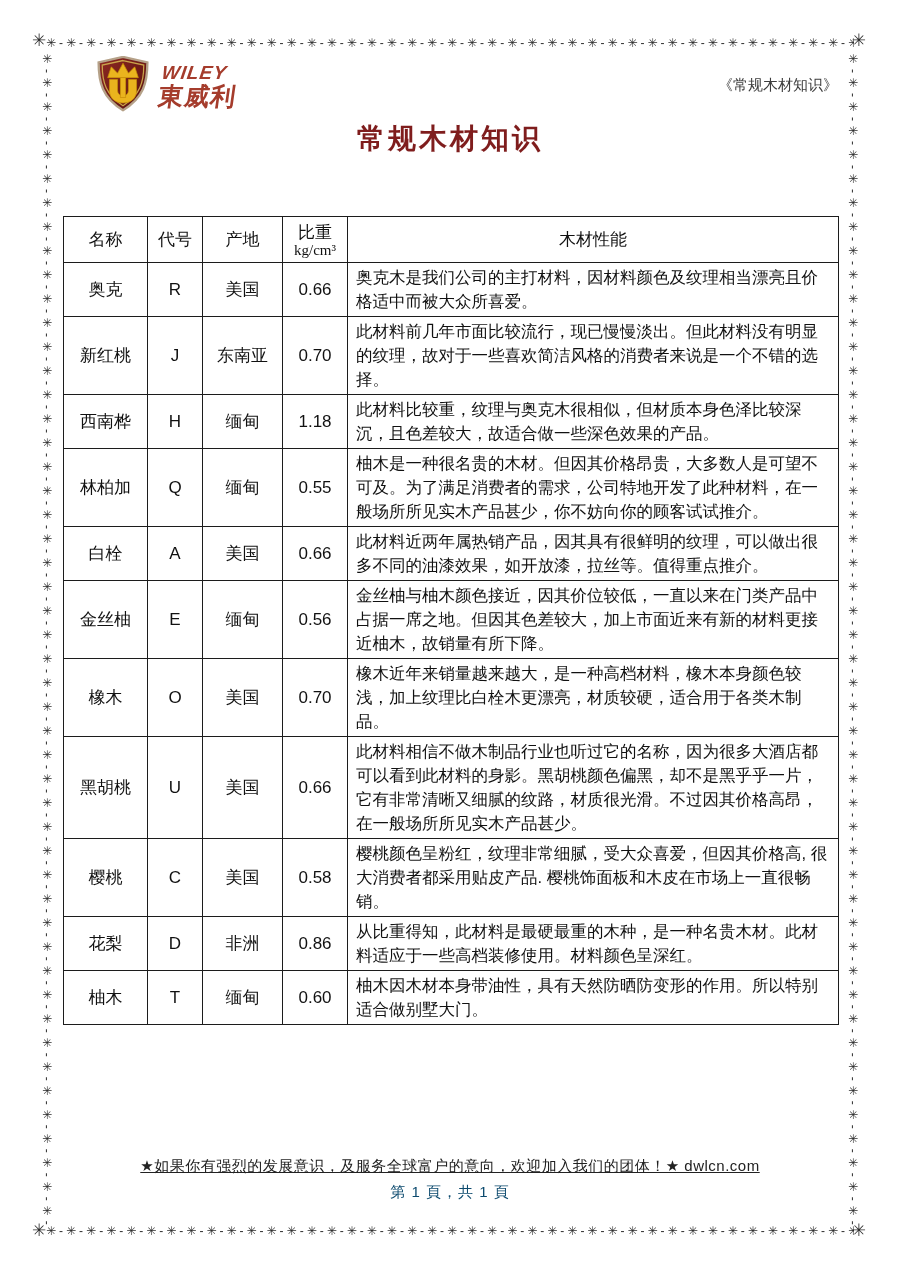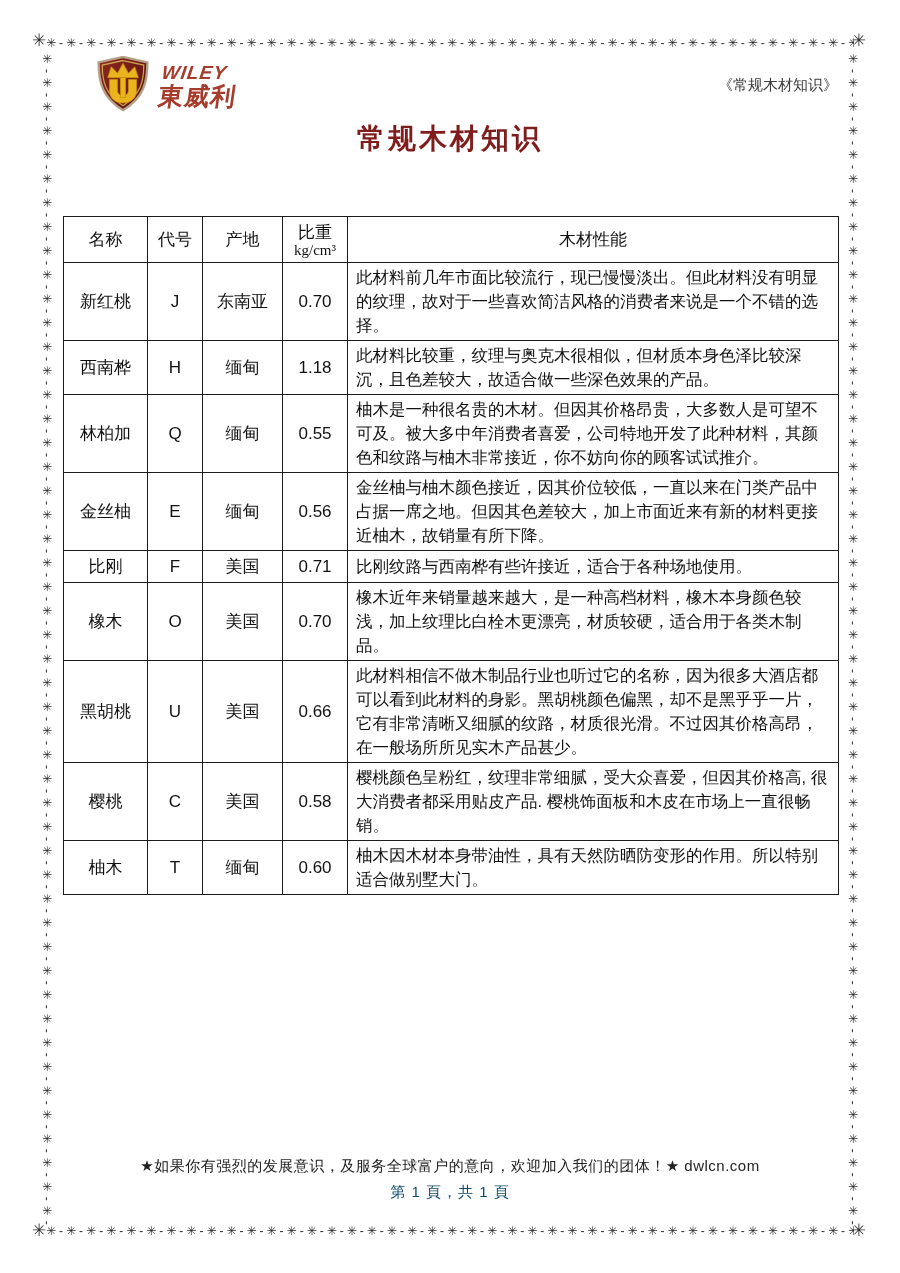--- a/index.html
+++ b/index.html
@@ -42,21 +42,21 @@
   col.c-density { width:65px; }
   col.c-desc    { width:491px; }
   thead th { font-weight:normal; font-size:17px; text-align:center; height:46px; padding:2px; }
   .unit { display:block; font-size:15px; font-family:"Liberation Serif","DejaVu Serif",serif; margin-top:-2px; }
   td.col-name, td.col-code, td.col-origin, td.col-density {
     text-align:center; font-size:17px; padding:4px 2px; }
   td.col-desc { font-size:16.5px; line-height:24px; padding:2px 7px 3px 8px; text-align:left; }
 
   
   .footer-recruit { position:absolute; top:1157px; left:0; width:100%; text-align:center;
-    font-size:15px; color:#222; letter-spacing:0.5px; }
+    font-size:15px; color:#222; letter-spacing:0.5px;text-decoration:underline; }
   .footer-page { position:absolute; top:1183px; left:0; width:100%; text-align:center;
     font-size:15px; color:#0c4a6e; letter-spacing:1px; }
 </style>
 </head>
 <body>
 
 <div class="frame-strip frame-top">✳-✳-✳-✳-✳-✳-✳-✳-✳-✳-✳-✳-✳-✳-✳-✳-✳-✳-✳-✳-✳-✳-✳-✳-✳-✳-✳-✳-✳-✳-✳-✳-✳-✳-✳-✳-✳-✳-✳-✳-✳-✳-✳-✳-✳-✳-✳-✳-✳-✳-✳-✳-✳-✳-✳-✳-✳-✳-✳-✳-✳-✳-✳-✳-✳-✳-✳-✳-✳-✳-</div>
 <div class="frame-strip frame-bottom">✳-✳-✳-✳-✳-✳-✳-✳-✳-✳-✳-✳-✳-✳-✳-✳-✳-✳-✳-✳-✳-✳-✳-✳-✳-✳-✳-✳-✳-✳-✳-✳-✳-✳-✳-✳-✳-✳-✳-✳-✳-✳-✳-✳-✳-✳-✳-✳-✳-✳-✳-✳-✳-✳-✳-✳-✳-✳-✳-✳-✳-✳-✳-✳-✳-✳-✳-✳-✳-✳-</div>
 <div class="frame-strip frame-left">✳-✳-✳-✳-✳-✳-✳-✳-✳-✳-✳-✳-✳-✳-✳-✳-✳-✳-✳-✳-✳-✳-✳-✳-✳-✳-✳-✳-✳-✳-✳-✳-✳-✳-✳-✳-✳-✳-✳-✳-✳-✳-✳-✳-✳-✳-✳-✳-✳-✳-✳-✳-✳-✳-✳-✳-✳-✳-✳-✳-✳-✳-✳-✳-✳-✳-✳-✳-✳-✳-✳-✳-✳-✳-✳-✳-✳-✳-✳-✳-✳-✳-✳-✳-✳-✳-✳-✳-✳-✳-</div>
 <div class="frame-strip frame-right">✳-✳-✳-✳-✳-✳-✳-✳-✳-✳-✳-✳-✳-✳-✳-✳-✳-✳-✳-✳-✳-✳-✳-✳-✳-✳-✳-✳-✳-✳-✳-✳-✳-✳-✳-✳-✳-✳-✳-✳-✳-✳-✳-✳-✳-✳-✳-✳-✳-✳-✳-✳-✳-✳-✳-✳-✳-✳-✳-✳-✳-✳-✳-✳-✳-✳-✳-✳-✳-✳-✳-✳-✳-✳-✳-✳-✳-✳-✳-✳-✳-✳-✳-✳-✳-✳-✳-✳-✳-✳-</div>
@@ -106,53 +106,60 @@
       <th>产地</th>
       <th>
         <span>比重</span>
         <span class="unit">kg/cm³</span>
       </th>
       <th>木材性能</th>
     </tr>
   </thead>
   <tbody>
       <tr>
+        <td class="col-name">奥克</td>
+        <td class="col-code">R</td>
+        <td class="col-origin">美国</td>
+        <td class="col-density">0.66</td>
+        <td class="col-desc">奥克木是我们公司的主打材料，因材料颜色及纹理相当漂亮且价格适中而被大众所喜爱。</td>
+      </tr>
+      <tr>
         <td class="col-name">新红桃</td>
         <td class="col-code">J</td>
         <td class="col-origin">东南亚</td>
         <td class="col-density">0.70</td>
         <td class="col-desc">此材料前几年市面比较流行，现已慢慢淡出。但此材料没有明显的纹理，故对于一些喜欢简洁风格的消费者来说是一个不错的选择。</td>
       </tr>
       <tr>
         <td class="col-name">西南桦</td>
         <td class="col-code">H</td>
         <td class="col-origin">缅甸</td>
         <td class="col-density">1.18</td>
         <td class="col-desc">此材料比较重，纹理与奥克木很相似，但材质本身色泽比较深沉，且色差较大，故适合做一些深色效果的产品。</td>
       </tr>
       <tr>
         <td class="col-name">林柏加</td>
         <td class="col-code">Q</td>
         <td class="col-origin">缅甸</td>
         <td class="col-density">0.55</td>
-        <td class="col-desc">柚木是一种很名贵的木材。但因其价格昂贵，大多数人是可望不可及。被大多中年消费者喜爱，公司特地开发了此种材料，其颜色和纹路与柚木非常接近，你不妨向你的顾客试试推介。</td>
+        <td class="col-desc">柚木是一种很名贵的木材。但因其价格昂贵，大多数人是可望不可及。为了满足消费者的需求，公司特地开发了此种材料，在一般场所所见实木产品甚少，你不妨向你的顾客试试推介。</td>
+      </tr>
+      <tr>
+        <td class="col-name">白栓</td>
+        <td class="col-code">A</td>
+        <td class="col-origin">美国</td>
+        <td class="col-density">0.66</td>
+        <td class="col-desc">此材料近两年属热销产品，因其具有很鲜明的纹理，可以做出很多不同的油漆效果，如开放漆，拉丝等。值得重点推介。</td>
       </tr>
       <tr>
         <td class="col-name">金丝柚</td>
         <td class="col-code">E</td>
         <td class="col-origin">缅甸</td>
         <td class="col-density">0.56</td>
         <td class="col-desc">金丝柚与柚木颜色接近，因其价位较低，一直以来在门类产品中占据一席之地。但因其色差较大，加上市面近来有新的材料更接近柚木，故销量有所下降。</td>
-      </tr>
-      <tr>
-        <td class="col-name">比刚</td>
-        <td class="col-code">F</td>
-        <td class="col-origin">美国</td>
-        <td class="col-density">0.71</td>
-        <td class="col-desc">比刚纹路与西南桦有些许接近，适合于各种场地使用。</td>
       </tr>
       <tr>
         <td class="col-name">橡木</td>
         <td class="col-code">O</td>
         <td class="col-origin">美国</td>
         <td class="col-density">0.70</td>
         <td class="col-desc">橡木近年来销量越来越大，是一种高档材料，橡木本身颜色较浅，加上纹理比白栓木更漂亮，材质较硬，适合用于各类木制品。</td>
       </tr>
       <tr>
         <td class="col-name">黑胡桃</td>
@@ -162,20 +169,27 @@
         <td class="col-desc">此材料相信不做木制品行业也听过它的名称，因为很多大酒店都可以看到此材料的身影。黑胡桃颜色偏黑，却不是黑乎乎一片，它有非常清晰又细腻的纹路，材质很光滑。不过因其价格高昂，在一般场所所见实木产品甚少。</td>
       </tr>
       <tr>
         <td class="col-name">樱桃</td>
         <td class="col-code">C</td>
         <td class="col-origin">美国</td>
         <td class="col-density">0.58</td>
         <td class="col-desc">樱桃颜色呈粉红，纹理非常细腻，受大众喜爱，但因其价格高, 很大消费者都采用贴皮产品. 樱桃饰面板和木皮在市场上一直很畅销。</td>
       </tr>
       <tr>
+        <td class="col-name">花梨</td>
+        <td class="col-code">D</td>
+        <td class="col-origin">非洲</td>
+        <td class="col-density">0.86</td>
+        <td class="col-desc">从比重得知，此材料是最硬最重的木种，是一种名贵木材。此材料适应于一些高档装修使用。材料颜色呈深红。</td>
+      </tr>
+      <tr>
         <td class="col-name">柚木</td>
         <td class="col-code">T</td>
         <td class="col-origin">缅甸</td>
         <td class="col-density">0.60</td>
         <td class="col-desc">柚木因木材本身带油性，具有天然防晒防变形的作用。所以特别适合做别墅大门。</td>
       </tr>
     </tbody>
 </table>
 
 <div class="footer-recruit">★如果你有强烈的发展意识，及服务全球富户的意向，欢迎加入我们的团体！★ dwlcn.com</div>

